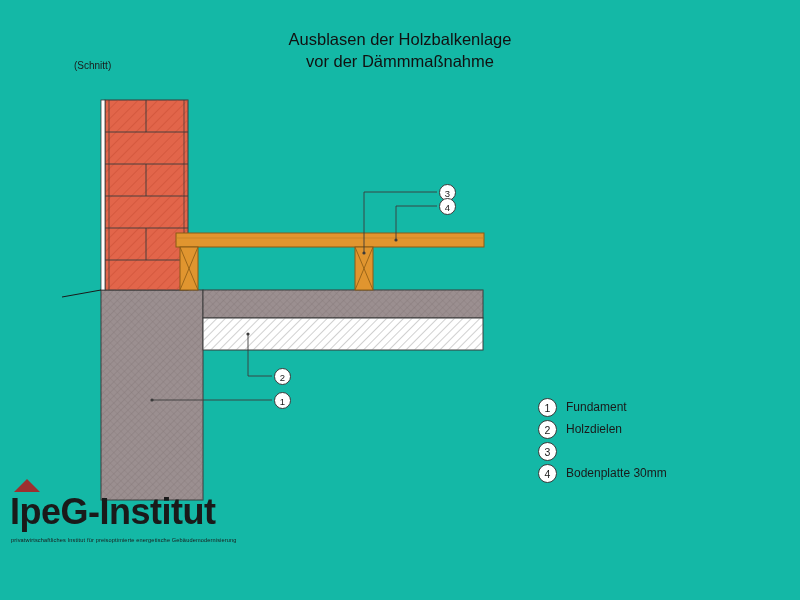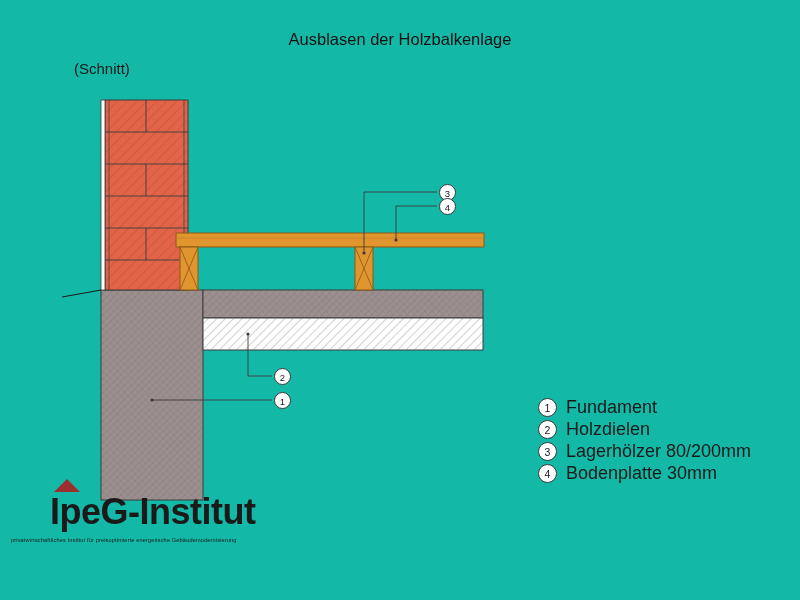--- a/index.html
+++ b/index.html
@@ -26,21 +26,21 @@
     text-align: center;
     font-size: 16.5px;
     line-height: 22px;
     color: #111111;
   }
   .title .line2 { display: block; }
   .schnitt {
     position: absolute;
     left: 74px;
     top: 60px;
-    font-size: 15px;
+    font-size: 10px;
     color: #1a1a1a;
   }
   
   #drawing {
     position: absolute;
     left: 0;
     top: 0;
     width: 800px;
     height: 600px;
   }
@@ -64,21 +64,21 @@
     font-size: 10.5px;
     line-height: 19px;
     text-align: center;
     color: #1a1a1a;
     box-sizing: border-box;
     flex: 0 0 auto;
     background: #ffffff;
   }
   .legend-label {
     margin-left: 9px;
-    font-size: 18px;
+    font-size: 12px;
     color: #1a1a1a;
     white-space: nowrap;
   }
   
   .callout {
     position: absolute;
     width: 17px;
     height: 17px;
     border: 1px solid #3a3a3a;
     border-radius: 50%;
@@ -97,21 +97,20 @@
     width: 260px;
   }
   .logo-main {
     font-size: 36px;
     font-weight: bold;
     letter-spacing: -0.5px;
     color: #1a1a1a;
     line-height: 40px;
     position: relative;
     padding-left: 2px;
-    margin-left: 40px;
   }
   .logo-sub {
     font-size: 5.6px;
     color: #1a1a1a;
     letter-spacing: 0.15px;
     margin-top: 5px;
     padding-left: 3px;
     white-space: nowrap;
   }
   .logo-roof {
@@ -125,20 +124,21 @@
     border-bottom: 13px solid #9d2f2f;
   }
 </style>
 </head>
 <body>
 
 <div id="page">
 
   <div class="title">
     <span>Ausblasen der Holzbalkenlage</span>
+    <span class="line2">vor der Dämmmaßnahme</span>
   </div>
 
   <div class="schnitt">(Schnitt)</div>
 
   <svg id="drawing" viewBox="0 0 800 600">
     <defs>
       <pattern id="brickHatch" width="7" height="7" patternTransform="rotate(45)" patternUnits="userSpaceOnUse">
         <line x1="0" y1="0" x2="0" y2="7" stroke="#c0462c" stroke-width="0.8"></line>
       </pattern>
       <pattern id="concreteHatch" width="5" height="5" patternTransform="rotate(45)" patternUnits="userSpaceOnUse">
@@ -235,21 +235,20 @@
     <div class="legend-row">
       <div class="legend-num">1</div>
       <div class="legend-label">Fundament</div>
     </div>
     <div class="legend-row">
       <div class="legend-num">2</div>
       <div class="legend-label">Holzdielen</div>
     </div>
     <div class="legend-row">
       <div class="legend-num">3</div>
-      <div class="legend-label">Lagerhölzer 80/200mm</div>
     </div>
     <div class="legend-row">
       <div class="legend-num">4</div>
       <div class="legend-label">Bodenplatte 30mm</div>
     </div>
   </div>
 
   <div class="logo">
     <div class="logo-main">
       <span class="logo-roof"></span>

